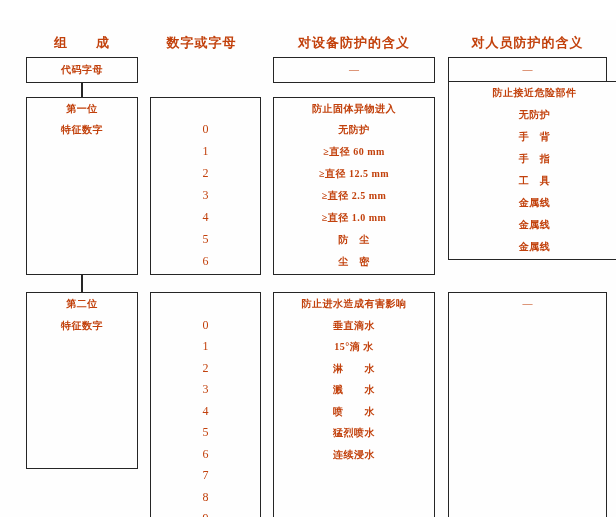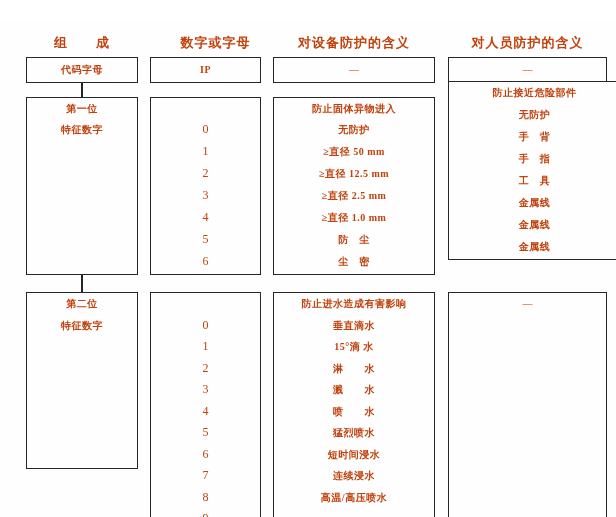--- a/index.html
+++ b/index.html
@@ -53,29 +53,26 @@
     background: #262626;
     left: 81px;
   }
 </style>
 </head>
 <body>
 
 <div class="figure">
 
   <div class="hdr" style="left:26px;width:112px">组　　成</div>
-  <div class="hdr" style="left:160px;width:111px">数字或字母</div>
+  <div class="hdr" style="left:146px;width:111px">数字或字母</div>
   <div class="hdr" style="left:273px;width:162px">对设备防护的含义</div>
   <div class="hdr" style="left:448px;width:159px">对人员防护的含义</div>
 
   <div class="box" style="left:26px;top:37px;width:112px;height:26px">
     <div class="r one">代码字母</div>
-  </div>
-  <div class="box" style="left:150px;top:37px;width:111px;height:26px">
-    <div class="r one">IP</div>
   </div>
   <div class="box" style="left:273px;top:37px;width:162px;height:26px">
     <div class="r one dash">—</div>
   </div>
   <div class="box" style="left:448px;top:37px;width:159px;height:26px">
     <div class="r one dash">—</div>
   </div>
 
   <div class="vline" style="top:63px;height:13.5px"></div>
 
@@ -91,21 +88,21 @@
     <div class="r rs1 num">2</div>
     <div class="r rs1 num">3</div>
     <div class="r rs1 num">4</div>
     <div class="r rs1 num">5</div>
     <div class="r rs1 num">6</div>
   </div>
 
   <div class="box" style="left:273px;top:76.5px;width:162px;height:178.5px">
     <div class="r rs1">防止固体异物进入</div>
     <div class="r rs1">无防护</div>
-    <div class="r rs1">≥直径 50 mm</div>
+    <div class="r rs1">≥直径 60 mm</div>
     <div class="r rs1">≥直径 12.5 mm</div>
     <div class="r rs1">≥直径 2.5 mm</div>
     <div class="r rs1">≥直径 1.0 mm</div>
     <div class="r rs1">防　尘</div>
     <div class="r rs1">尘　密</div>
   </div>
 
   <div class="box" style="left:448px;top:61px;width:173px;height:178.5px">
     <div class="r rs1">防止接近危险部件</div>
     <div class="r rs1">无防护</div>
@@ -139,23 +136,21 @@
   </div>
 
   <div class="box" style="left:273px;top:272px;width:162px;height:240px">
     <div class="r rs2">防止进水造成有害影响</div>
     <div class="r rs2">垂直滴水</div>
     <div class="r rs2">15°滴 水</div>
     <div class="r rs2">淋　　水</div>
     <div class="r rs2">溅　　水</div>
     <div class="r rs2">喷　　水</div>
     <div class="r rs2">猛烈喷水</div>
-    <div class="r rs2">短时间浸水</div>
     <div class="r rs2">连续浸水</div>
-    <div class="r rs2">高温/高压喷水</div>
   </div>
 
   <div class="box" style="left:448px;top:272px;width:159px;height:240px">
     <div class="r rs2 dash">—</div>
   </div>
 
   <div class="vline" style="top:512px;height:5px"></div>
 
 </div>
 

